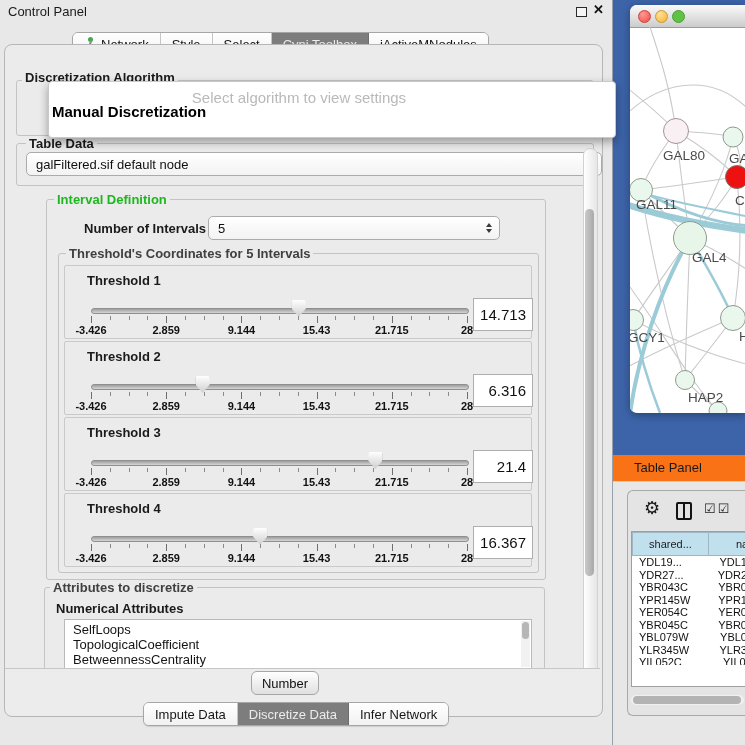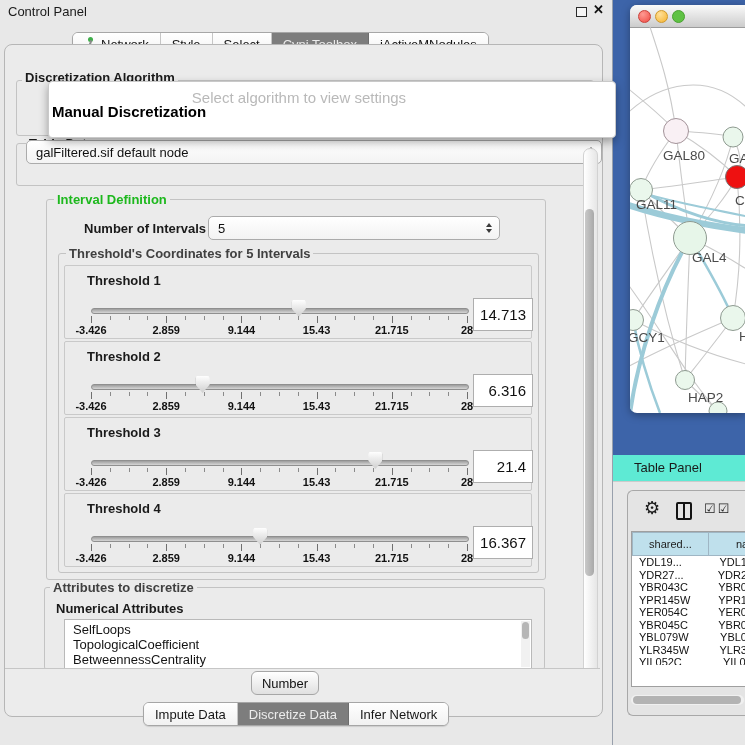--- a/index.html
+++ b/index.html
@@ -35,21 +35,21 @@
   .popup-placeholder{left:80px;top:7px;width:340px;text-align:center;font-size:15px;color:#b9b9b9;}
   .popup-item{left:3px;font-size:15px;color:#000;white-space:nowrap;}
   .popup-item.bold{font-weight:bold;}
   .gb-table-data{left:16px;top:143px;width:576px;height:41px;}
   .lbl-table-data{left:26px;top:136px;}
   .combo{position:absolute;background:linear-gradient(#ffffff,#f3f3f3);border:1px solid #ababab;border-radius:5px;
          font-size:13px;color:#111;display:flex;align-items:center;padding:0 9px;}
   .stepper{position:absolute;right:7px;top:50%;transform:translateY(-50%);display:flex;flex-direction:column;gap:2px;}
   .tri-up{width:0;height:0;border-left:3.5px solid transparent;border-right:3.5px solid transparent;border-bottom:4px solid #3a3a3a;}
   .tri-down{width:0;height:0;border-left:3.5px solid transparent;border-right:3.5px solid transparent;border-top:4px solid #3a3a3a;}
-  .combo-table-data{left:26px;top:140px;width:556px;height:22px;}
+  .combo-table-data{left:26px;top:152px;width:556px;height:22px;}
   .combo-intervals{left:208px;top:216px;width:272px;height:22px;}
   .gb-interval{left:46px;top:199px;width:498px;height:379px;}
   .lbl-interval{left:54px;top:192px;}
   .lbl-numint{left:84px;top:221px;font-size:13px;font-weight:bold;}
   .gb-thresh{left:58px;top:253px;width:479px;height:318px;}
   .lbl-thresh{left:66px;top:246px;}
   .threshold-block{position:absolute;left:64px;width:466px;height:72px;background:#ebebeb;border:1px solid #c9c9c9;border-radius:2px;}
   .t-label{position:absolute;left:10px;top:7px;font-size:13px;font-weight:bold;margin-left:12px;}
   .slider-track{position:absolute;left:26px;top:42px;width:376px;height:4px;background:linear-gradient(#9d9d9d,#d6d6d6);
                 border:1px solid #8f8f8f;border-radius:3px;}
@@ -92,21 +92,21 @@
   .net-window{left:630px;top:5px;width:115px;height:408px;background:#fff;border-radius:7px 0 0 7px;overflow:hidden;
               box-shadow:0 2px 8px rgba(0,0,0,0.35);}
   .net-titlebar{position:absolute;left:0;top:0;width:100%;height:22px;
                 background:linear-gradient(#fafafa,#cccccc);border-bottom:1px solid #9c9c9c;}
   .light{position:absolute;top:5px;width:11px;height:11px;border-radius:50%;}
   .light.red{left:8px;background:radial-gradient(circle at 35% 30%,#ff9a92,#ef4b43);border:1px solid #c9413a;}
   .light.yellow{left:25px;background:radial-gradient(circle at 35% 30%,#ffe09a,#f5b32e);border:1px solid #cf982a;}
   .light.green{left:42px;background:radial-gradient(circle at 35% 30%,#b5eb9a,#5fc244;);border:1px solid #4aa032;background-color:#5fc244;}
   .net-canvas{position:absolute;left:0;top:22px;width:115px;height:386px;}
   .table-region{left:613px;top:455px;width:132px;height:290px;background:#e7e7e7;}
-  .tp-titlebar{position:absolute;left:0;top:0;width:132px;height:26px;background:#5eead4;border-bottom:1px solid #cbcbcb;}
+  .tp-titlebar{position:absolute;left:0;top:0;width:132px;height:26px;background:#f97316;border-bottom:1px solid #cbcbcb;}
   .tp-title{position:absolute;left:21px;top:5px;font-size:13px;color:#1a1a1a;}
   .tp-container{position:absolute;left:14px;top:35px;width:118px;height:224px;background:#e4e4e4;
                 border:1px solid #a8a8a8;border-right:none;border-radius:6px 0 0 6px;overflow:hidden;}
   .gear{position:absolute;left:16px;top:8px;font-size:18px;color:#1c1c1c;line-height:18px;}
   .col-icon{position:absolute;left:48px;top:11px;width:12px;height:14px;border:2px solid #141414;border-radius:2px;}
   .col-icon:after{content:"";position:absolute;left:5px;top:0;width:2px;height:14px;background:#141414;}
   .checks{position:absolute;left:76px;top:10px;font-size:13px;color:#222;letter-spacing:2px;white-space:nowrap;}
   .tp-view{position:absolute;left:3px;top:40px;width:115px;height:154px;background:#fff;
            border:1px solid #9f9f9f;border-right:none;overflow:hidden;}
   .th-cell{position:absolute;top:0;height:22px;background:#bfe0ec;border:1px solid #9fb6c4;

